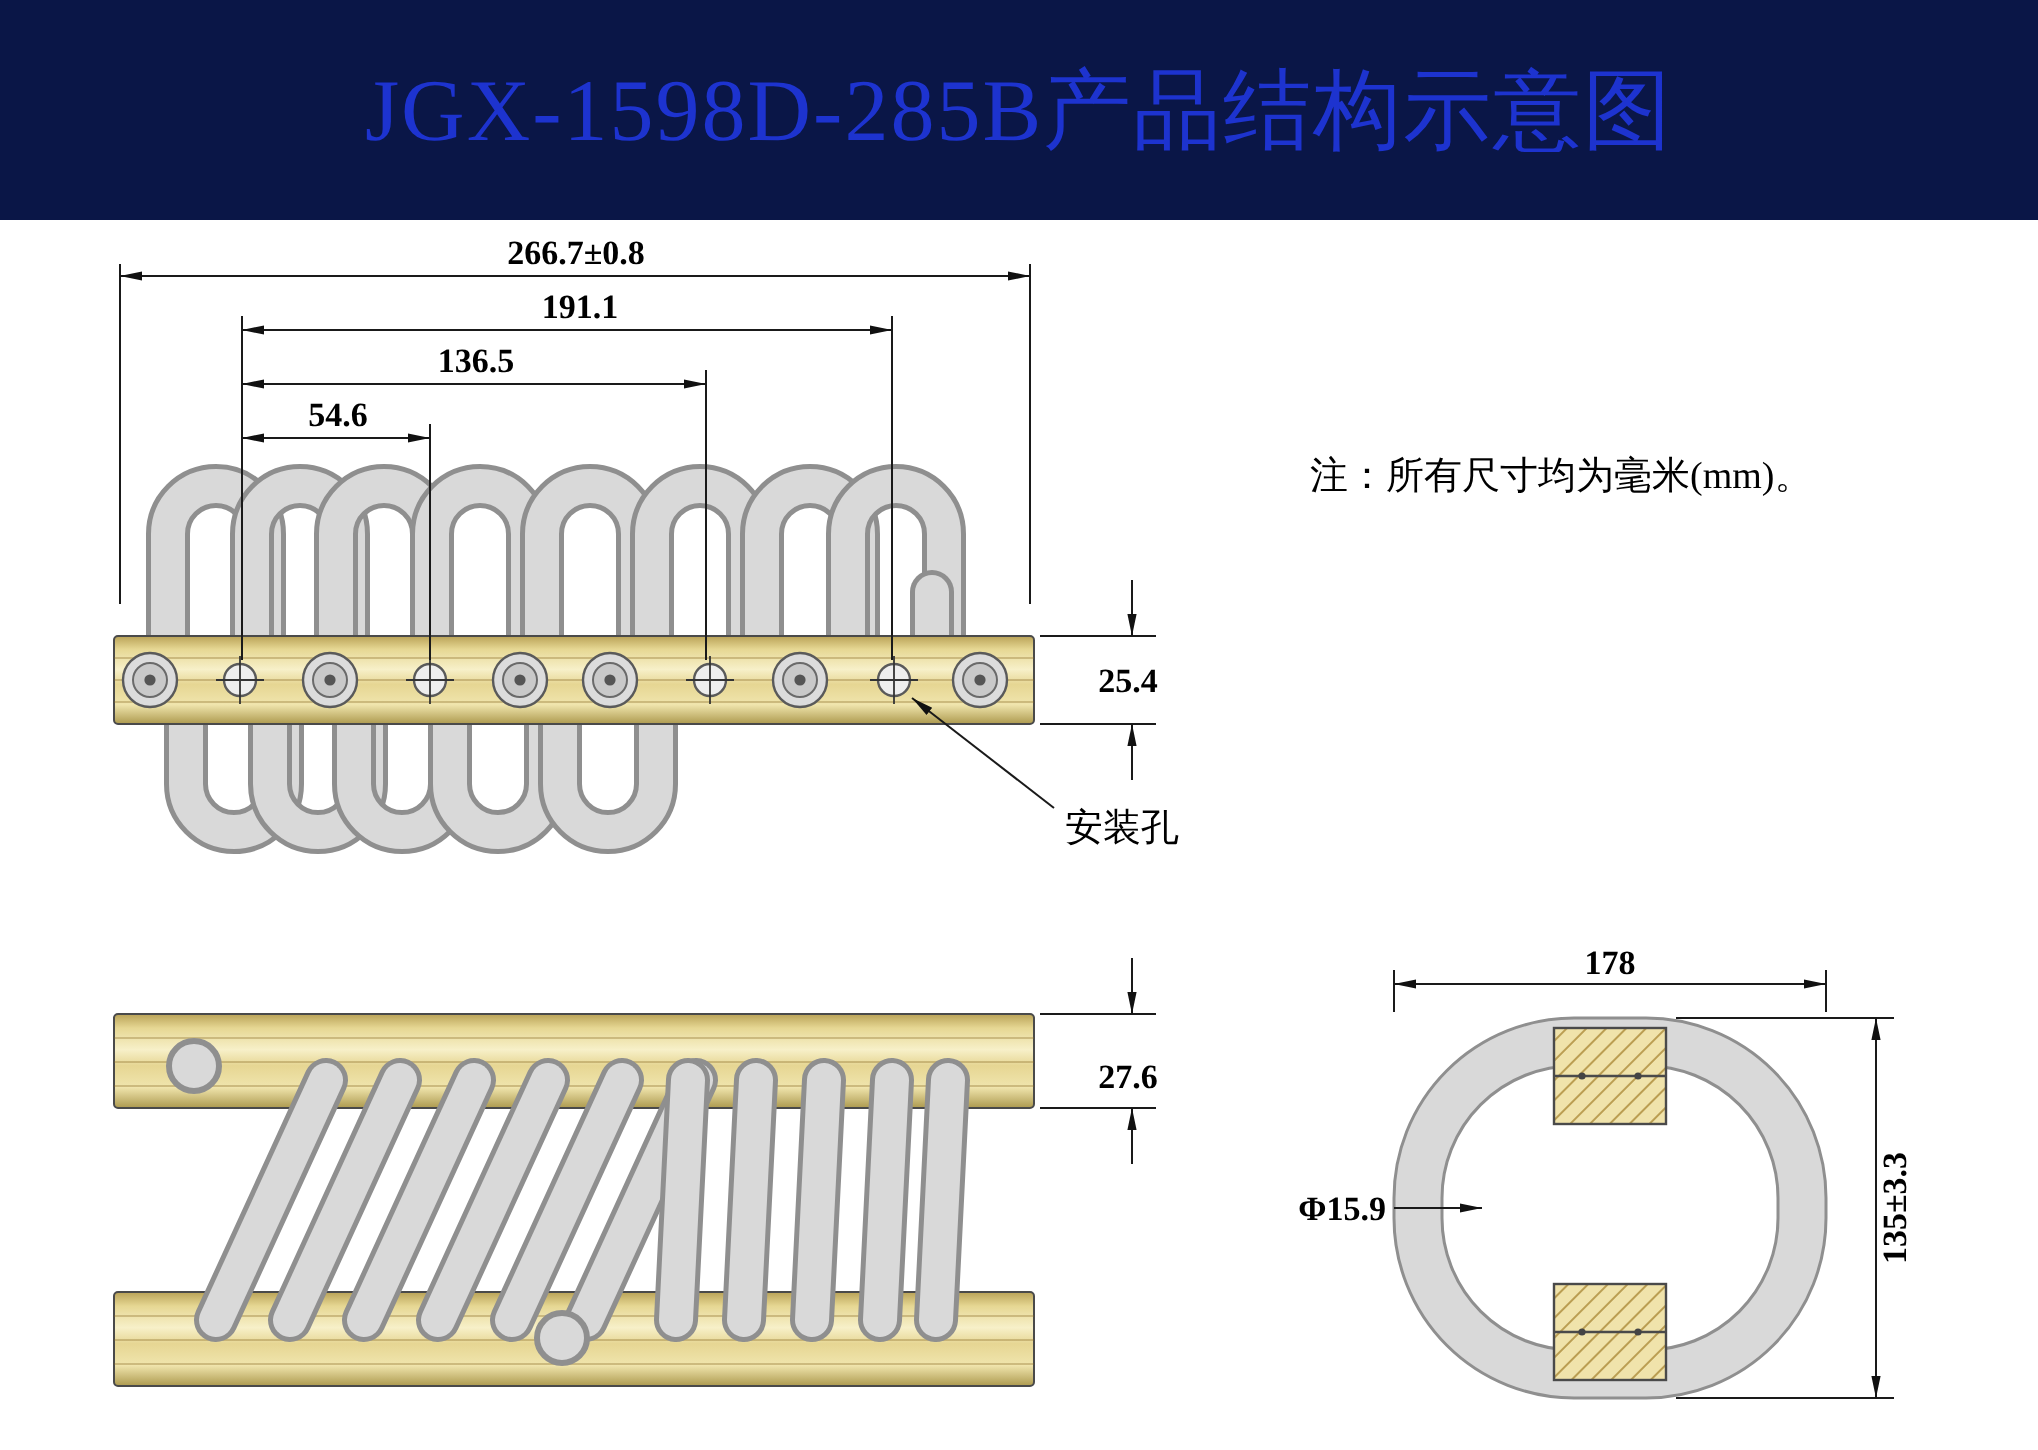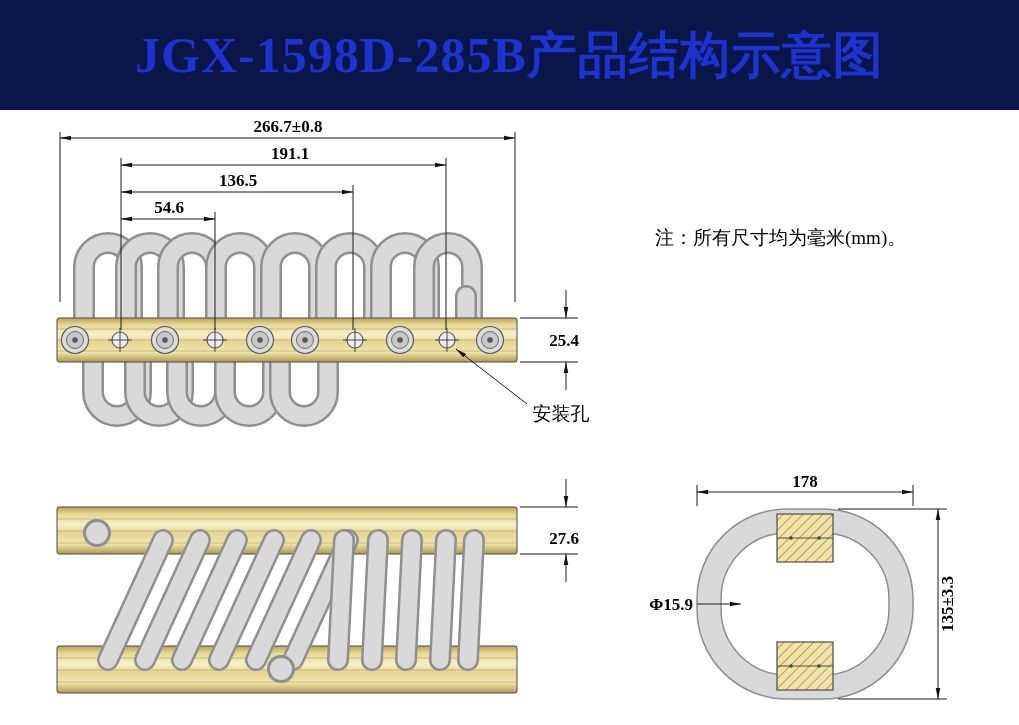--- a/index.html
+++ b/index.html
@@ -1,21 +1,21 @@
 <!DOCTYPE html>
 <html style="--banner-bg: #0a1647; --title-color: #1d33cf; --bar-gold: #ecdc9e; --coil-gray: #d9d9d9; --coil-outline: #8f8f8f; --dim-color: #1a1a1a;"><head>
 <meta charset="utf-8">
 <style>
   * { margin:0; padding:0; box-sizing:border-box; }
   html,body { width:1019px; height:725px; }
   body { font-family:"Liberation Serif", serif; background:#ffffff; }
   .page { position:relative; width:1019px; height:725px; overflow:hidden; background:#fff; }
   .banner { position:absolute; top:0; left:0; width:1019px; height:110px;
             background:var(--banner-bg,#0a1647); display:flex; align-items:center; justify-content:center; }
-  .banner h1 { font-size:50px; font-weight:bold; color:var(--title-color,#1d33cf); letter-spacing:1px;
+  .banner h1 { font-size:44px; font-weight:normal; color:var(--title-color,#1d33cf); letter-spacing:1px;
                font-family:"Liberation Serif","DejaVu Serif",serif; white-space:nowrap; }
   svg.drawing { position:absolute; top:0; left:0; display:block; }
 
   .ext-line, .dim-line, .leader-line { stroke:var(--dim-color,#1a1a1a); stroke-width:1; fill:none; }
   .dim-text { font:bold 17px "Liberation Serif","DejaVu Serif",serif; fill:#000;
               paint-order:stroke fill; stroke:#fff; stroke-width:5px; stroke-linejoin:round; }
   .label-text { font:19px "Liberation Serif","DejaVu Serif",serif; fill:#000;
                 paint-order:stroke fill; stroke:#fff; stroke-width:4px; stroke-linejoin:round; }
   .note-text { font:19px "Liberation Serif","DejaVu Serif",serif; fill:#000; }
 

